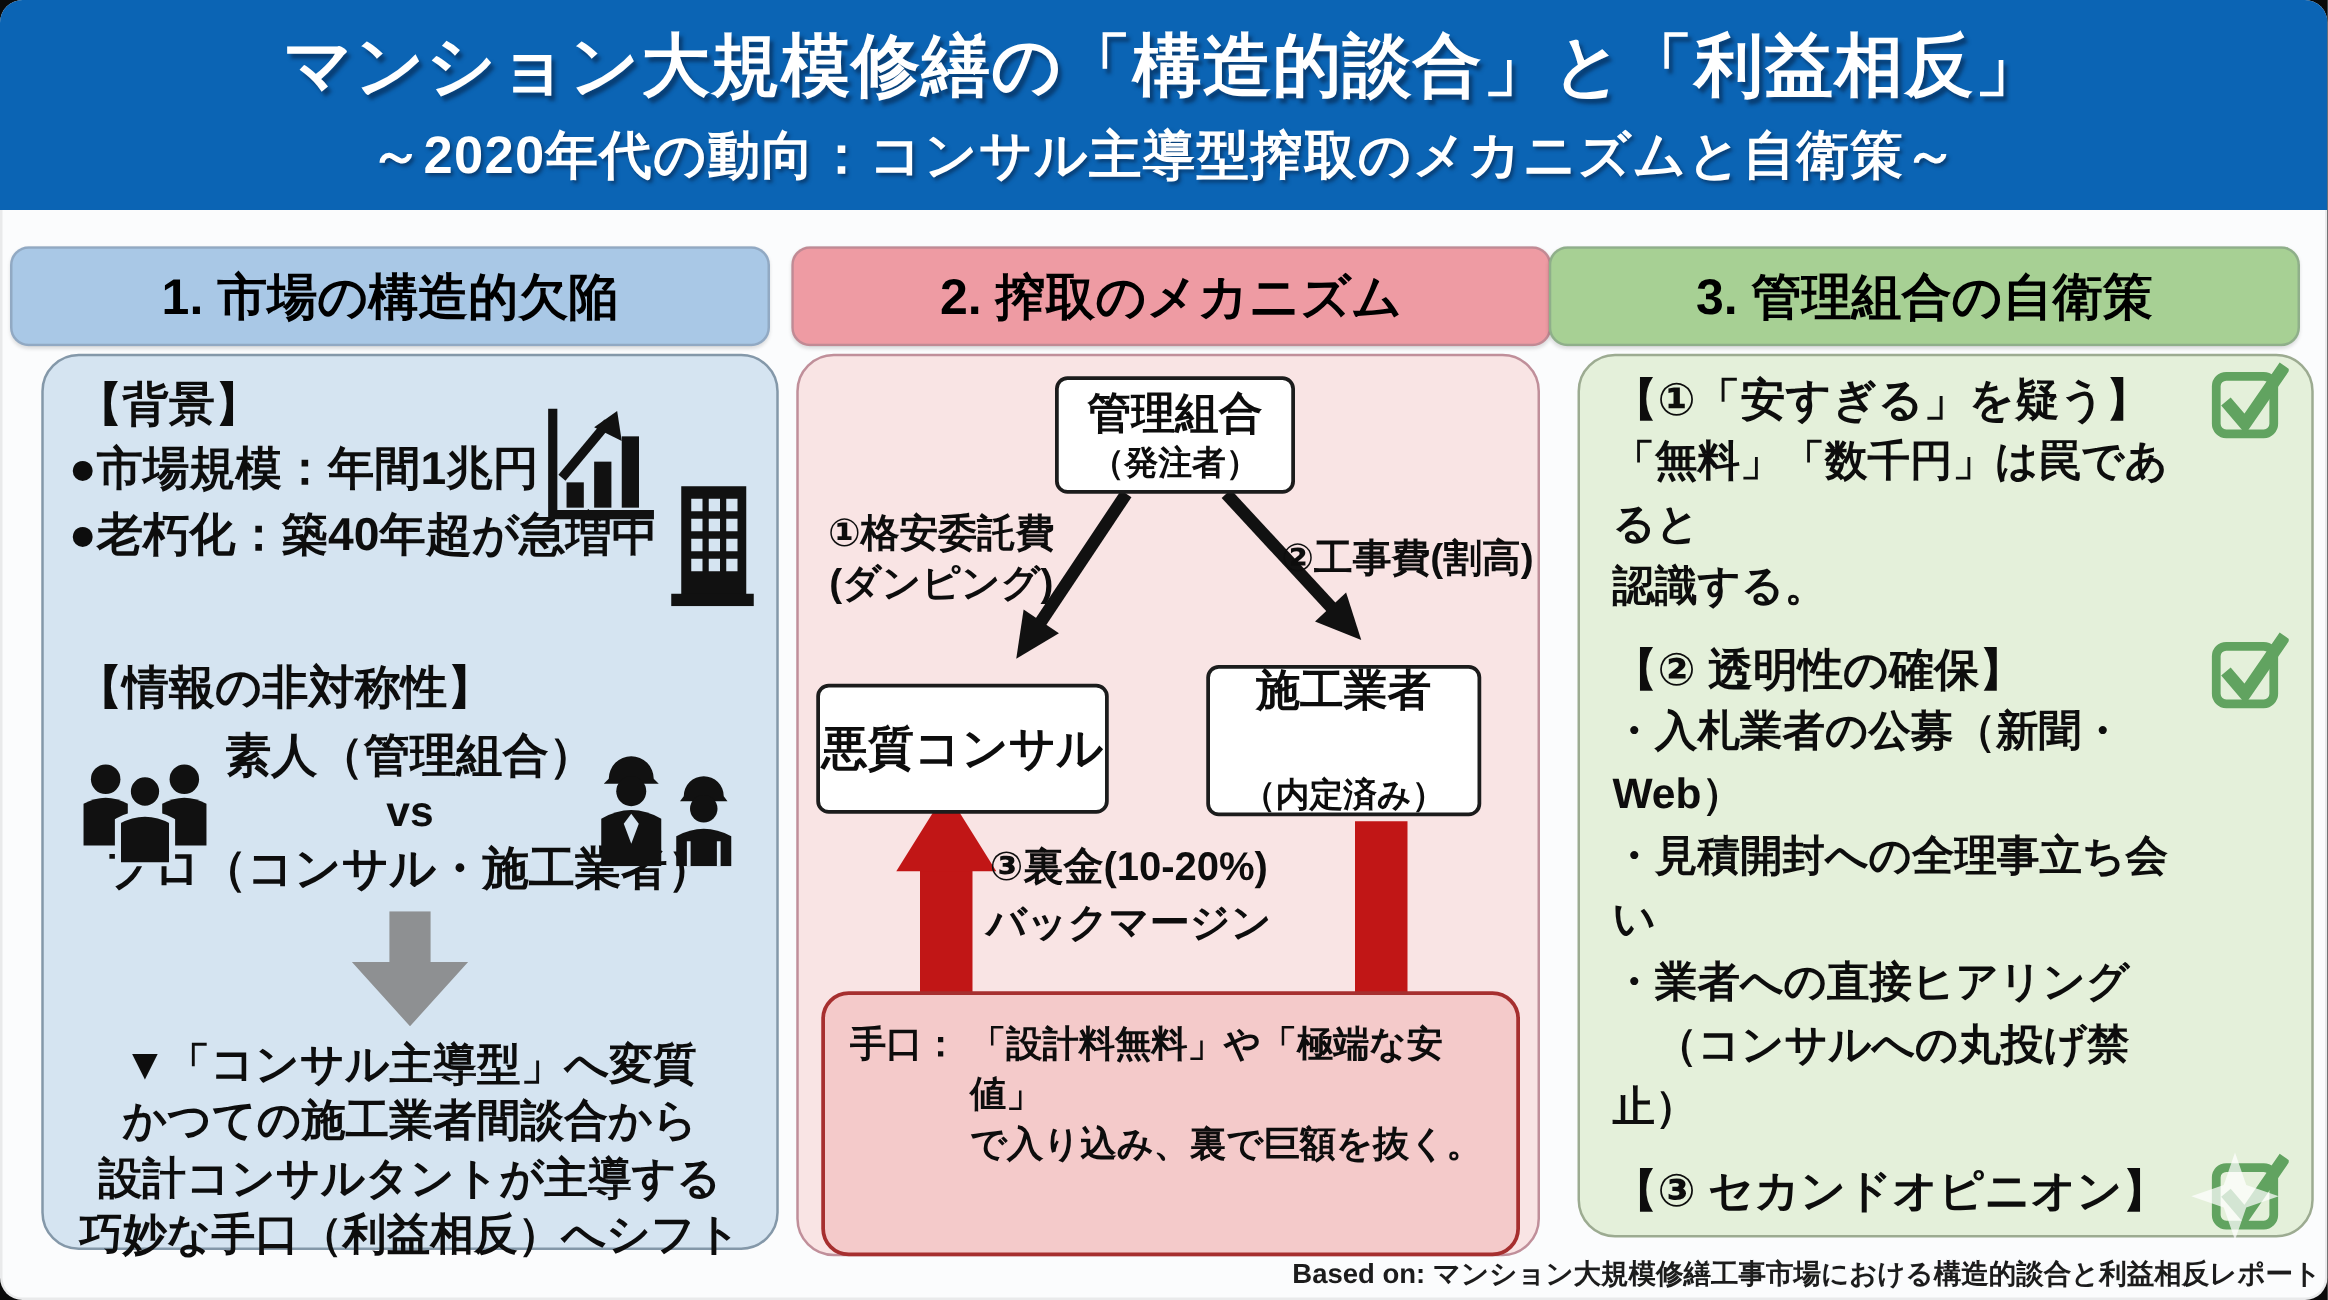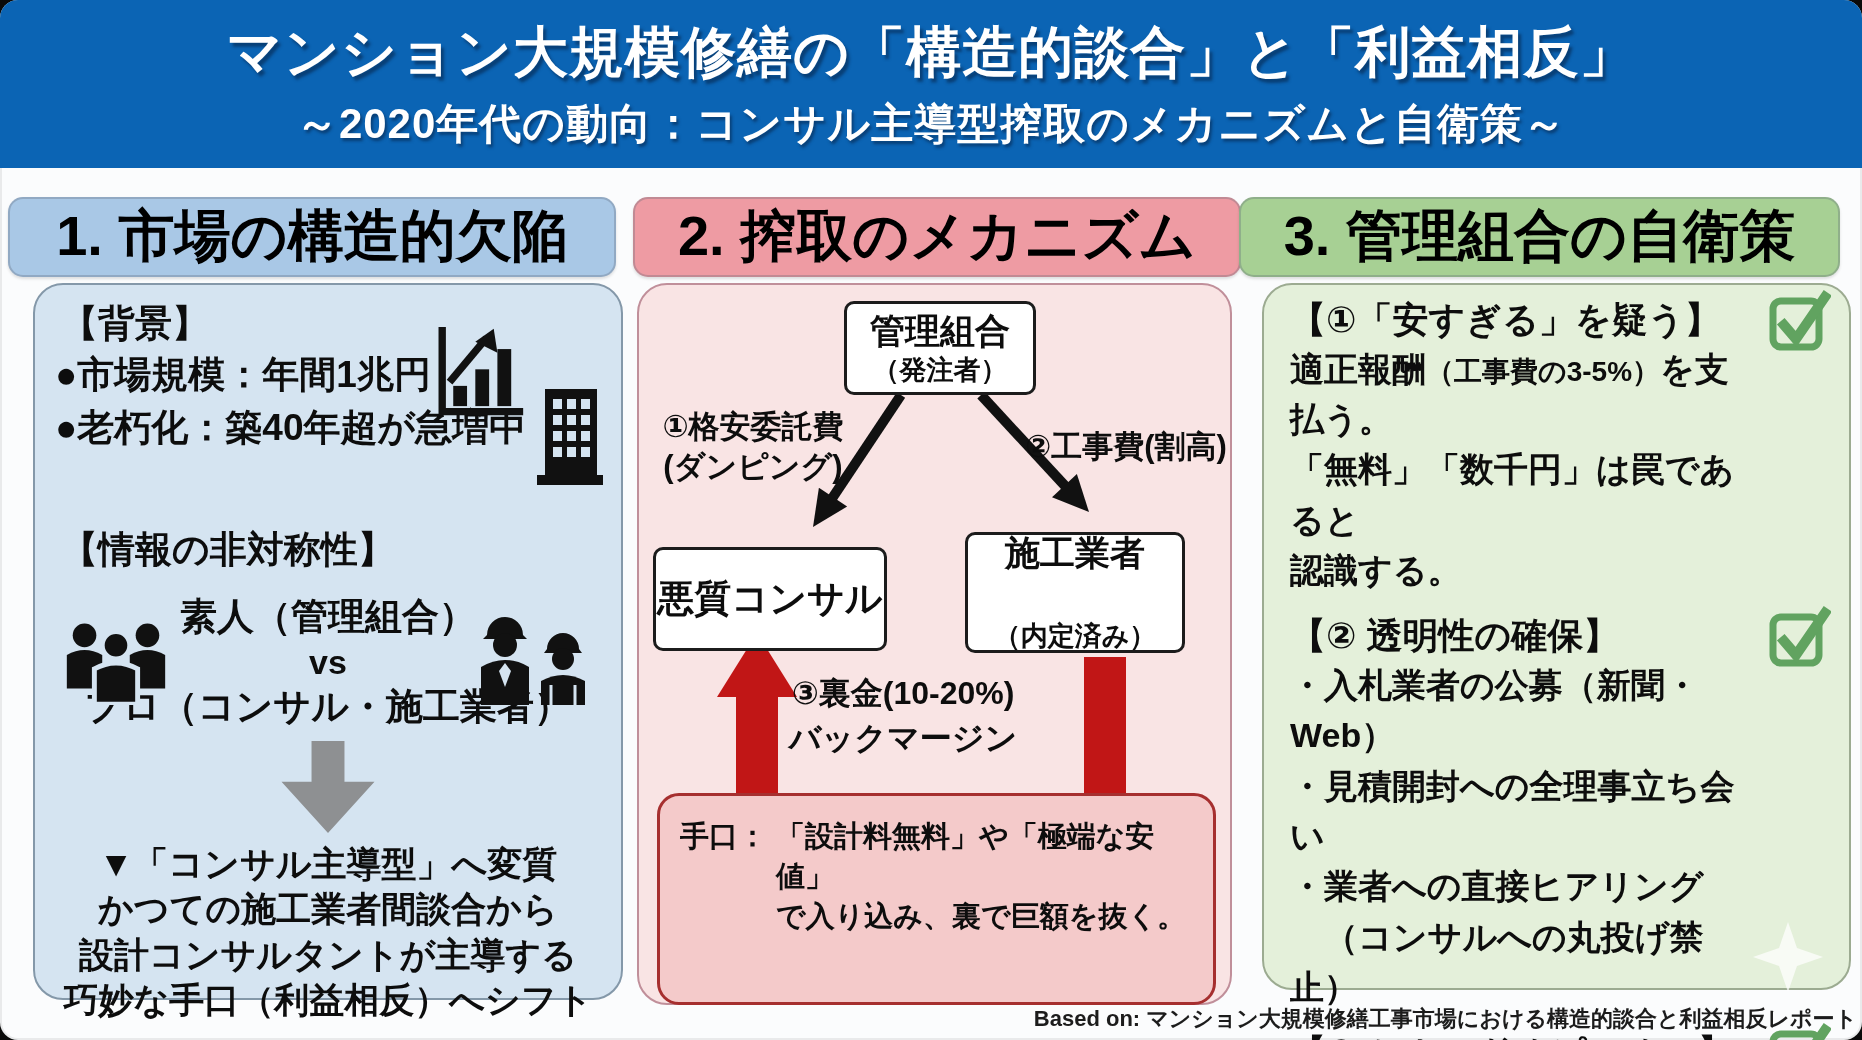--- a/index.html
+++ b/index.html
@@ -17,39 +17,39 @@
     text-shadow:3px 4px 3px rgba(5,25,55,.5);
   }
   .banner .t2{
     margin-top:6px;font-size:42px;font-weight:700;color:#fff;letter-spacing:1px;
     text-shadow:2px 3px 3px rgba(5,25,55,.5);
   }
   
   .colhead{
     position:absolute;height:76px;border-radius:15px;
     display:flex;align-items:center;justify-content:center;
-    font-size:56px;font-weight:700;color:#000;
+    font-size:40px;font-weight:700;color:#000;
     border:2px solid rgba(90,100,115,.30);
     box-shadow:0 2px 3px rgba(0,0,0,.12);
   }
   .head1{left:8px;top:197px;width:604px;background:#a9c8e6;}
   .head2{left:633px;top:197px;width:604px;background:#ee9ba3;}
   .head3{left:1239px;top:197px;width:597px;background:#a7d094;}
   
   .panel{position:absolute;box-sizing:border-box;border-radius:30px;}
   .panel1{left:33px;top:283px;width:590px;height:717px;background:#d5e4f1;border:2px solid #8498a9;padding:14px 20px;}
   .panel2{left:637px;top:283px;width:595px;height:722px;background:#f9e4e4;border:2px solid #c08f9a;}
   .panel3{left:1262px;top:283px;width:589px;height:707px;background:#e4f0da;border:2px solid #9cab91;padding:12px 26px;}
   
   .p1-label{font-size:37px;font-weight:700;line-height:1.35;margin-left:6px;}
   .p1-bullet{font-size:37px;font-weight:700;line-height:1.43;white-space:nowrap;}
   .icon-chart{position:absolute;right:96px;top:40px;width:92px;height:96px;}
   .icon-building{position:absolute;right:16px;top:96px;width:70px;height:104px;}
   .asym-label{margin-top:70px;}
-  .asym-block{position:relative;margin-top:18px;height:142px;text-align:center;}
+  .asym-block{position:relative;margin-top:6px;height:142px;text-align:center;}
   .asym-line{font-size:37px;font-weight:700;line-height:1.3;}
   .asym-vs{font-size:34px;font-weight:700;line-height:1.25;}
   .icon-people{position:absolute;left:2px;top:16px;width:118px;height:96px;}
   .icon-workers{position:absolute;right:0px;top:8px;width:136px;height:104px;}
   .gray-arrow{display:block;margin:6px auto 0;width:100px;height:92px;}
   .shift{margin-top:8px;text-align:center;font-size:35px;font-weight:700;line-height:1.3;white-space:nowrap;}
   
   .dg-box{
     position:absolute;background:#fff;border:3px solid #1c1c1c;border-radius:10px;
     display:flex;flex-direction:column;align-items:center;justify-content:center;
@@ -231,21 +231,20 @@
 
   <section class="panel panel3">
 
     <div class="g-item">
       <svg class="check" viewBox="0 0 64 64">
         <rect x="6" y="12" width="46" height="46" rx="8" fill="none" stroke="#61a360" stroke-width="7"></rect>
         <path d="M17 36 L29 50 L58 8" fill="none" stroke="#61a360" stroke-width="10" stroke-linecap="square"></path>
       </svg>
       <div class="g-head">【①「安すぎる」を疑う】</div>
       <div class="g-body">
-        <div><span>適正報酬</span><span class="sm">（工事費の3-5%）</span><span>を支払う。</span></div>
         <div>「無料」「数千円」は罠であると</div>
         <div>認識する。</div>
       </div>
     </div>
 
     <div class="g-item">
       <svg class="check" viewBox="0 0 64 64">
         <rect x="6" y="12" width="46" height="46" rx="8" fill="none" stroke="#61a360" stroke-width="7"></rect>
         <path d="M17 36 L29 50 L58 8" fill="none" stroke="#61a360" stroke-width="10" stroke-linecap="square"></path>
       </svg>

